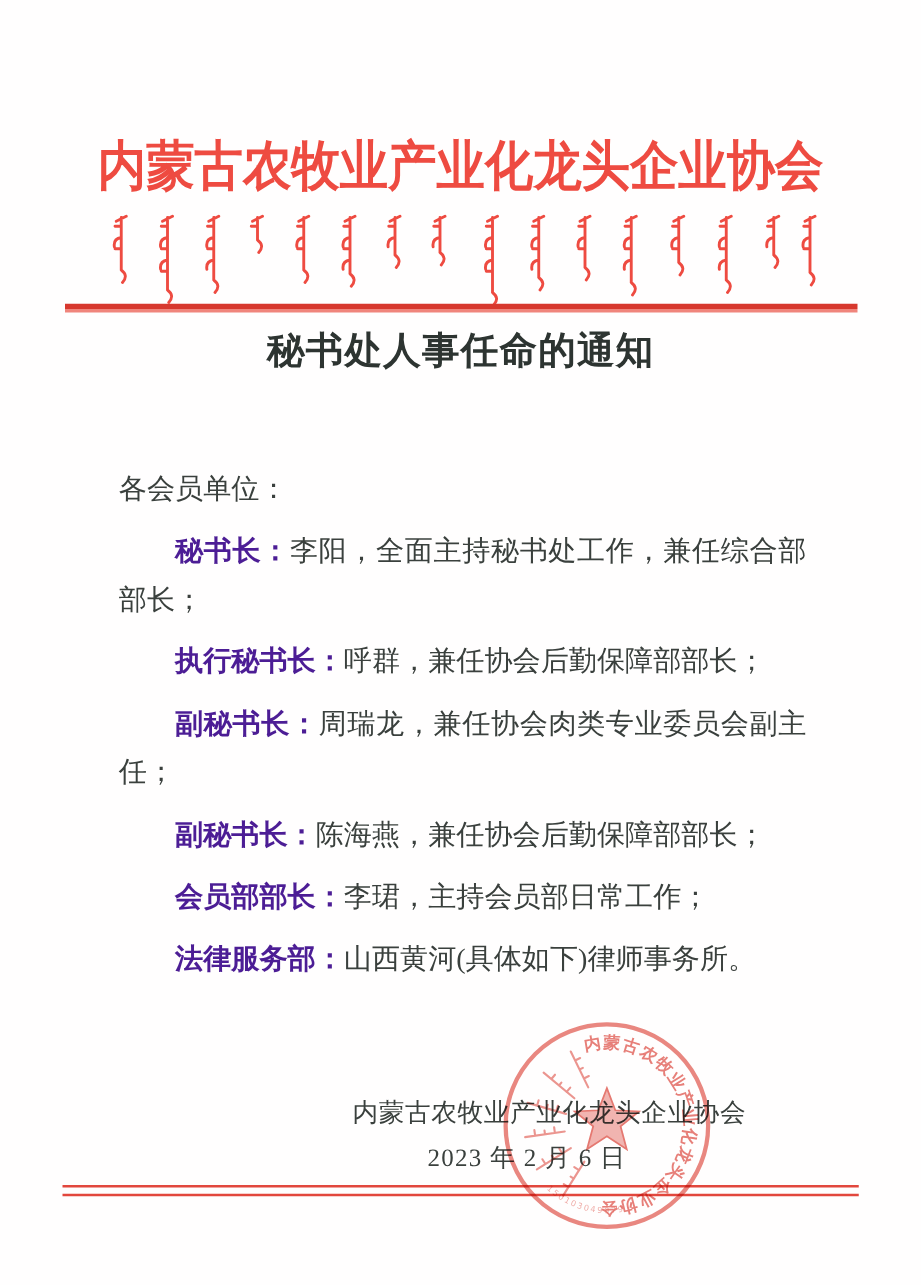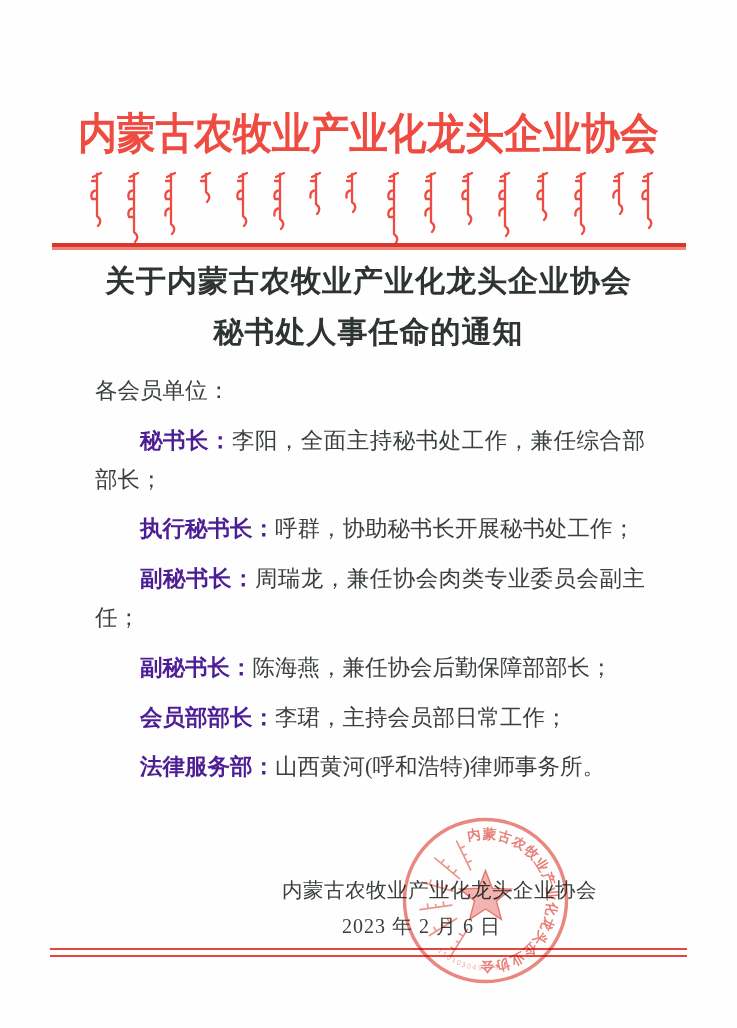--- a/index.html
+++ b/index.html
@@ -68,32 +68,31 @@
 
   <div class="org-name">内蒙古农牧业产业化龙头企业协会</div>
 
   <svg class="mongolian-row" width="737" height="78" id="mongolianRow">
       <path d="M97,4 v42 M93,7 l8,-4 M97,11 h-5 M97,20 q-6.5,1 -5.5,7.5 M97,29 h-5 M97,46 q6,4.5 1,10 M134,4 v58 M130,7 l8,-4 M134,11 h-5 M134,20 q-6.5,1 -5.5,7.5 M134,29 h-5 M134,38 q-6.5,1 -5.5,7.5 M134,47 h-5 M134,62 q6,4.5 1,10 M171,4 v50 M167,7 l8,-4 M171,11 h-5 M171,20 q-6.5,1 -5.5,7.5 M171,29 h-5 M171,38 q-6.5,1 -5.5,7.5 M171,54 q6,4.5 1,10 M206,4 v18 M202,7 l8,-4 M206,11 h-5 M206,22 q6,4.5 1,10 M243,4 v42 M239,7 l8,-4 M243,11 h-5 M243,20 q-6.5,1 -5.5,7.5 M243,29 h-5 M243,46 q6,4.5 1,10 M280,4 v45 M276,7 l8,-4 M280,11 h-5 M280,20 q-6.5,1 -5.5,7.5 M280,29 h-5 M280,38 q-6.5,1 -5.5,7.5 M280,49 q6,4.5 1,10 M316,4 v30 M312,7 l8,-4 M316,11 h-5 M316,20 q-6.5,1 -5.5,7.5 M316,34 q6,4.5 1,10 M352,4 v28 M348,7 l8,-4 M352,11 h-5 M352,20 q-6.5,1 -5.5,7.5 M352,32 q6,4.5 1,10 M394,4 v60 M390,7 l8,-4 M394,11 h-5 M394,20 q-6.5,1 -5.5,7.5 M394,29 h-5 M394,38 q-6.5,1 -5.5,7.5 M394,47 h-5 M394,64 q6,4.5 1,10 M431,4 v48 M427,7 l8,-4 M431,11 h-5 M431,20 q-6.5,1 -5.5,7.5 M431,29 h-5 M431,38 q-6.5,1 -5.5,7.5 M431,52 q6,4.5 1,10 M468,4 v40 M464,7 l8,-4 M468,11 h-5 M468,20 q-6.5,1 -5.5,7.5 M468,29 h-5 M468,44 q6,4.5 1,10 M505,4 v52 M501,7 l8,-4 M505,11 h-5 M505,20 q-6.5,1 -5.5,7.5 M505,29 h-5 M505,38 q-6.5,1 -5.5,7.5 M505,56 q6,4.5 1,10 M543,4 v36 M539,7 l8,-4 M543,11 h-5 M543,20 q-6.5,1 -5.5,7.5 M543,29 h-5 M543,40 q6,4.5 1,10 M581,4 v50 M577,7 l8,-4 M581,11 h-5 M581,20 q-6.5,1 -5.5,7.5 M581,29 h-5 M581,38 q-6.5,1 -5.5,7.5 M581,54 q6,4.5 1,10 M619,4 v30 M615,7 l8,-4 M619,11 h-5 M619,20 q-6.5,1 -5.5,7.5 M619,34 q6,4.5 1,10 M648,4 v44 M644,7 l8,-4 M648,11 h-5 M648,20 q-6.5,1 -5.5,7.5 M648,29 h-5 M648,48 q6,4.5 1,10" fill="none" stroke="#ee4b41" stroke-width="2.3" stroke-linecap="round"></path>
     </svg>
 
   <div class="head-rule"></div>
 
   <div class="doc-title">
-    <div>关于内蒙古农牧业产业化龙头企业协会</div>
     <div>秘书处人事任命的通知</div>
   </div>
 
   <div class="body-block">
     <p>各会员单位：</p>
     <p class="indent"><b class="role">秘书长：</b><span>李阳，全面主持秘书处工作，兼任综合部部长；</span></p>
-    <p class="indent"><b class="role">执行秘书长：</b><span>呼群，协助秘书长开展秘书处工作；</span></p>
+    <p class="indent"><b class="role">执行秘书长：</b><span>呼群，兼任协会后勤保障部部长；</span></p>
     <p class="indent"><b class="role">副秘书长：</b><span>周瑞龙，兼任协会肉类专业委员会副主任；</span></p>
     <p class="indent"><b class="role">副秘书长：</b><span>陈海燕，兼任协会后勤保障部部长；</span></p>
     <p class="indent"><b class="role">会员部部长：</b><span>李珺，主持会员部日常工作；</span></p>
-    <p class="indent"><b class="role">法律服务部：</b><span>山西黄河(呼和浩特)律师事务所。</span></p>
+    <p class="indent"><b class="role">法律服务部：</b><span>山西黄河(具体如下)律师事务所。</span></p>
   </div>
 
   <div class="sig-org">内蒙古农牧业产业化龙头企业协会</div>
   <div class="sig-date">2023 年 2 月 6 日</div>
 
   <div class="foot-rule"></div>
 
   <svg class="seal" viewBox="0 0 177 177" id="sealSvg">
       <circle cx="88.5" cy="88.5" r="81" fill="none" stroke="#dd4f45" stroke-width="3.4" opacity="0.8"></circle>
       <polygon points="88.50,61.50 95.26,79.20 114.18,80.16 99.44,92.05 104.37,110.34 88.50,100.00 72.63,110.34 77.56,92.05 62.82,80.16 81.74,79.20" fill="#dd4f45" fill-opacity="0.55" stroke="#dd4f45" stroke-width="1.4" opacity="0.9" transform="translate(0,-3)"></polygon>

